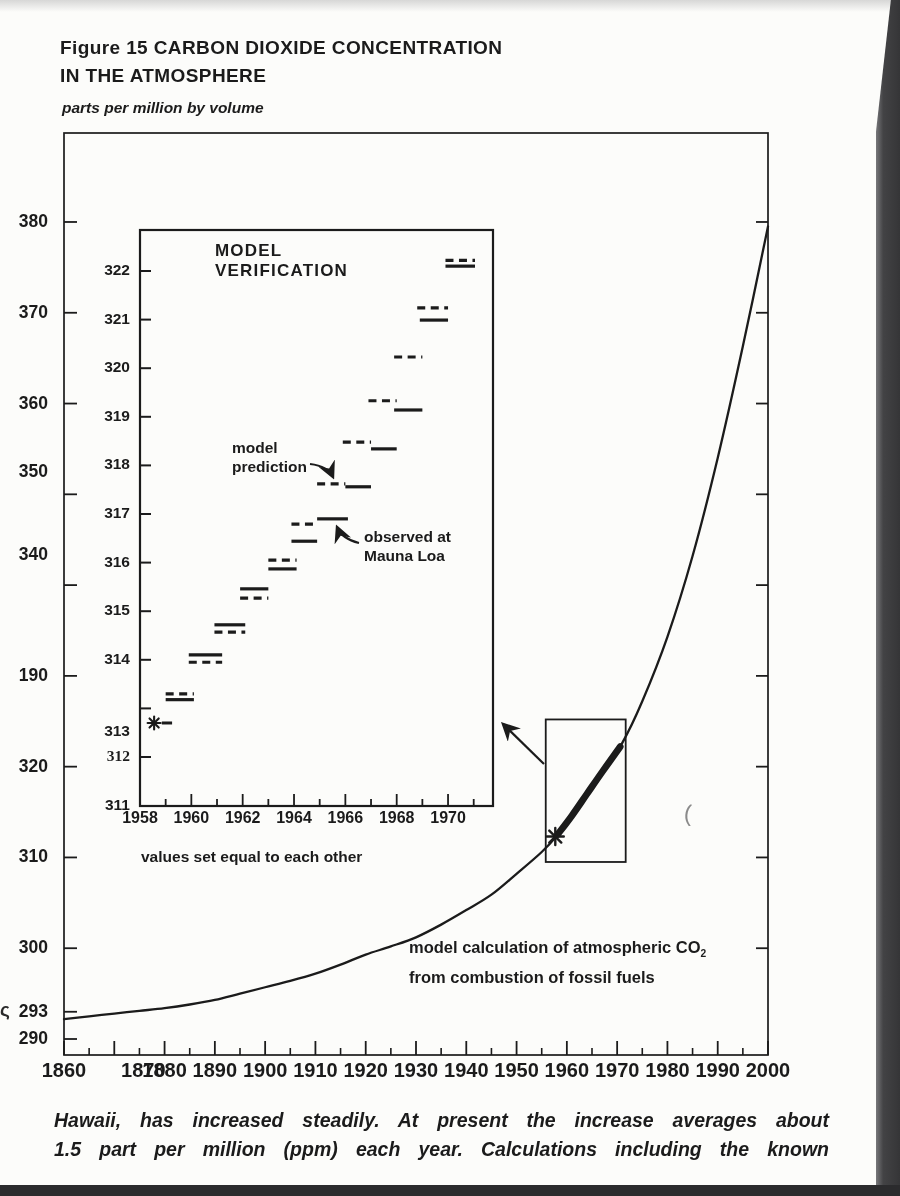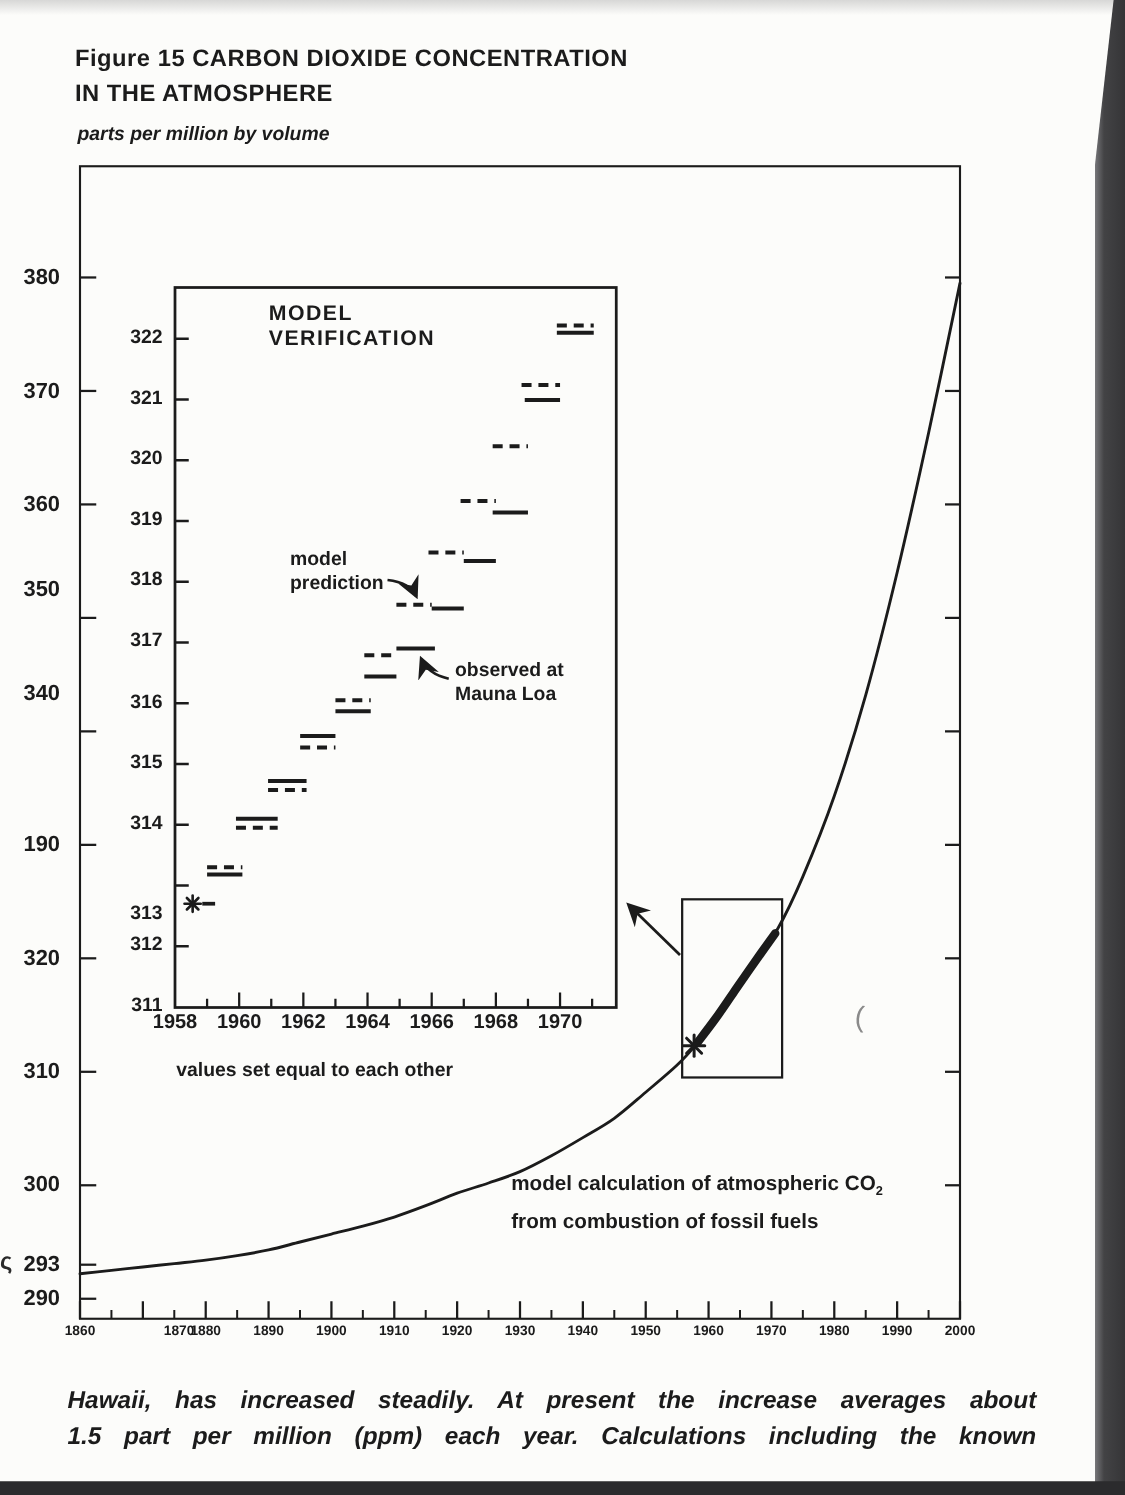--- a/index.html
+++ b/index.html
@@ -12,21 +12,21 @@
   #band-right{left:876px;top:0;width:24px;height:1196px;
               background:linear-gradient(to right,#77777a 0%,#434345 30%,#353537 100%);
               clip-path:polygon(62% 0%,100% 0%,100% 100%,0% 100%,0% 11%);}
   #band-bottom{left:0;top:1185px;width:900px;height:11px;background:#2b2b2d;}
   #figure-title{left:60px;top:34px;font-size:19px;line-height:28px;font-weight:bold;
                 letter-spacing:.4px;white-space:nowrap;}
   #unit-label{left:62px;top:99px;font-size:15.5px;font-weight:bold;font-style:italic;white-space:nowrap;}
   svg{position:absolute;left:0;top:0;pointer-events:none;}
   .lbl{position:absolute;font-weight:bold;white-space:nowrap;}
   .main-y{width:44px;text-align:right;font-size:17.5px;}
-  .main-x{width:50px;text-align:center;font-size:11px;}
+  .main-x{width:50px;text-align:center;font-size:20px;}
   .ins-y{width:38px;text-align:right;font-size:15.5px;}
   .ins-x{width:44px;text-align:center;font-size:16px;}
   #inset-title{left:215px;top:241px;font-size:17px;font-weight:bold;letter-spacing:1.2px;line-height:20px;}
   #model-prediction-label{left:232px;top:438px;font-size:15.5px;font-weight:bold;line-height:19px;}
   #observed-label{left:364px;top:527px;font-size:15.5px;font-weight:bold;line-height:19px;}
   #inset-footnote{left:127px;top:846px;font-size:15.5px;font-weight:bold;line-height:21.5px;}
   #inset-footnote .l2{padding-left:14px;}
   #curve-annotation{left:409px;top:936px;font-size:16.5px;font-weight:bold;line-height:22.5px;}
   sub{font-size:.62em;}
   #caption{left:54px;top:1106px;width:775px;font-size:19.5px;font-weight:bold;font-style:italic;line-height:29px;}
@@ -194,21 +194,21 @@
       <span class="lbl main-x" style="left: 340.714px; top: 1059px;">1920</span>
       <span class="lbl main-x" style="left: 391px; top: 1059px;">1930</span>
       <span class="lbl main-x" style="left: 441.286px; top: 1059px;">1940</span>
       <span class="lbl main-x" style="left: 491.571px; top: 1059px;">1950</span>
       <span class="lbl main-x" style="left: 541.857px; top: 1059px;">1960</span>
       <span class="lbl main-x" style="left: 592.143px; top: 1059px;">1970</span>
       <span class="lbl main-x" style="left: 642.429px; top: 1059px;">1980</span>
       <span class="lbl main-x" style="left: 692.714px; top: 1059px;">1990</span>
       <span class="lbl main-x" style="left: 743px; top: 1059px;">2000</span>
       <span class="lbl ins-y" style="left: 92px; top: 795.6px;">311</span>
-      <span class="lbl ins-y" style="left: 92px; top: 747px;">312</span>
+      <span class="lbl ins-y" style="left: 92px; top: 747px; font-family: Liberation Serif, serif;">312</span>
       <span class="lbl ins-y" style="left: 92px; top: 698.4px; margin-top: 24px;">313</span>
       <span class="lbl ins-y" style="left: 92px; top: 649.8px;">314</span>
       <span class="lbl ins-y" style="left: 92px; top: 601.2px;">315</span>
       <span class="lbl ins-y" style="left: 92px; top: 552.6px;">316</span>
       <span class="lbl ins-y" style="left: 92px; top: 504px;">317</span>
       <span class="lbl ins-y" style="left: 92px; top: 455.4px;">318</span>
       <span class="lbl ins-y" style="left: 92px; top: 406.8px;">319</span>
       <span class="lbl ins-y" style="left: 92px; top: 358.2px;">320</span>
       <span class="lbl ins-y" style="left: 92px; top: 309.6px;">321</span>
       <span class="lbl ins-y" style="left: 92px; top: 261px;">322</span>

